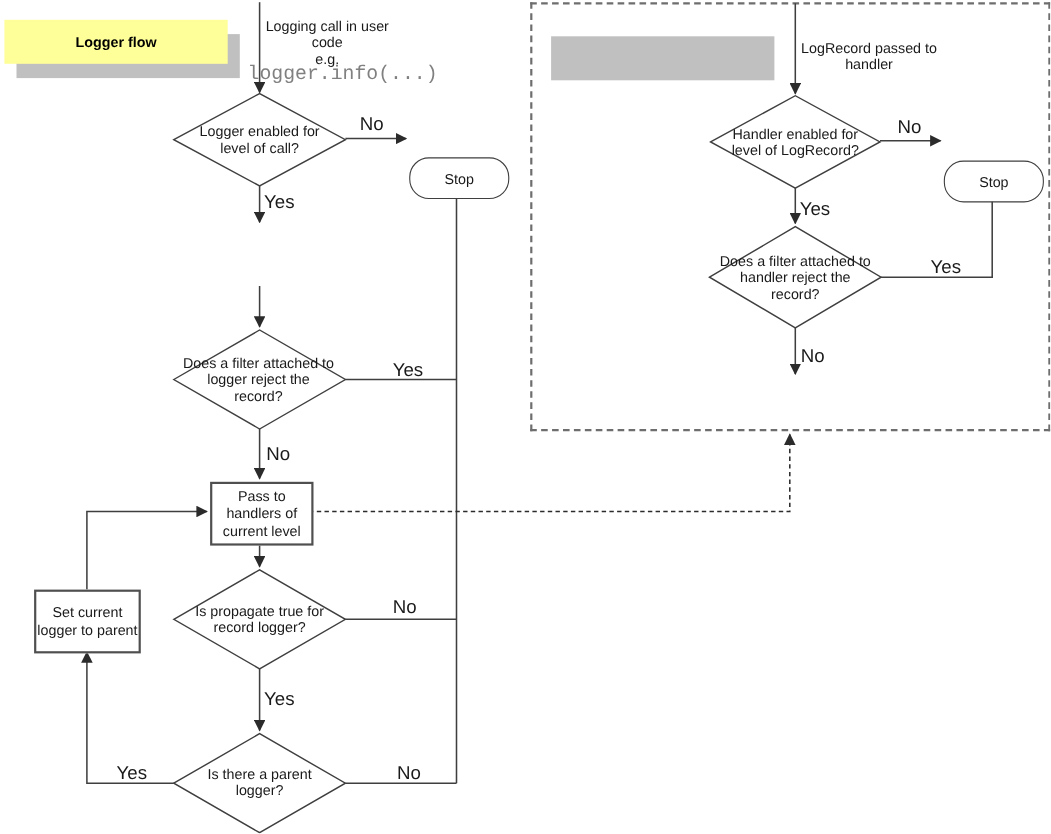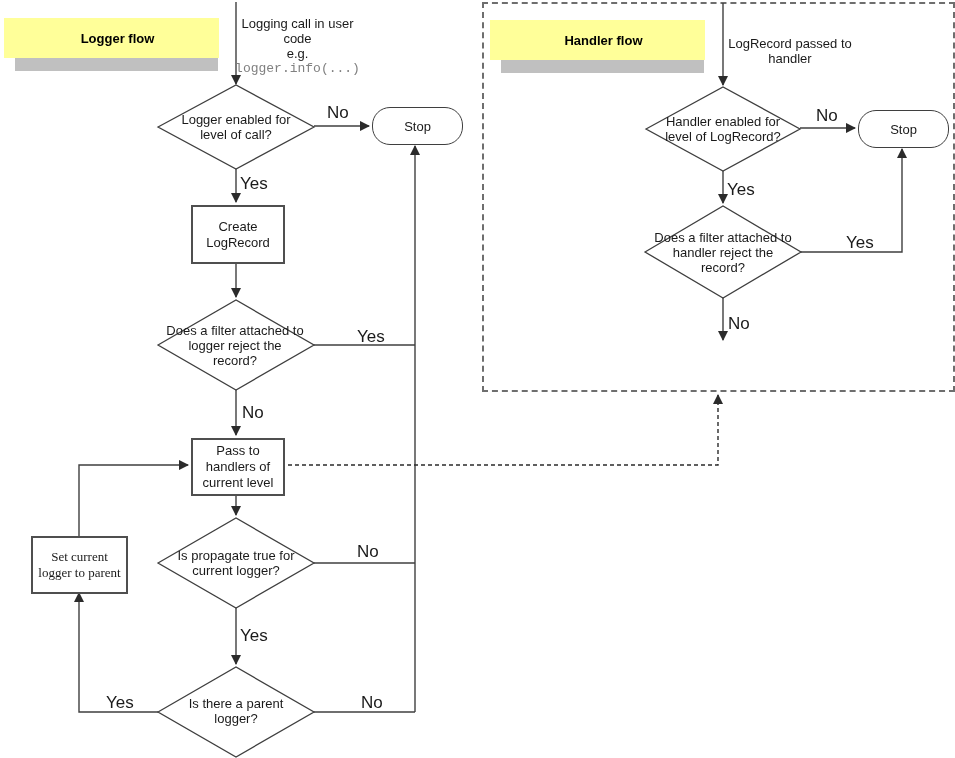--- a/index.html
+++ b/index.html
@@ -5,67 +5,65 @@
   html,body{margin:0;padding:0;background:#fff;}
   #stage{
     position:relative;width:955px;height:758px;background:#ffffff;
     font-family:"Liberation Sans",sans-serif;color:#1a1a1a;overflow:hidden;
   }
   .abs{position:absolute;}
   svg.wires{position:absolute;left:0;top:0;width:955px;height:758px;z-index:3;}
   .title-shadow{background:#c0c0c0;z-index:1;}
   .title-box{
     background:#ffff99;z-index:2;display:flex;align-items:center;justify-content:center;
-    font-weight:bold;font-size:13px;color:#000;padding-left:12px;
+    font-weight:bold;font-size:13px;color:#000;
   }
   .handler-frame{
     border:2px dashed #6e6e6e;z-index:0;background:transparent;
   }
   .proc-box{
     background:#fff;border:2px solid #4f4f4f;z-index:4;
     display:flex;align-items:center;justify-content:center;text-align:center;
     font-size:13px;line-height:16px;
   }
   .stadium{
     background:#fff;border:1.5px solid #3f3f3f;border-radius:18px;z-index:4;
     display:flex;align-items:center;justify-content:center;text-align:center;
     font-size:13px;
+    margin-top:36px;
   }
   .diamond-text{
     z-index:5;transform:translate(-50%,-50%);text-align:center;
     font-size:13px;line-height:15px;
   }
   .edge-label{
     z-index:5;font-size:17px;line-height:14px;background:transparent;
   }
   .entry-text{
     z-index:5;text-align:center;font-size:13px;line-height:15px;
   }
   .code-line{
-    font-family:"Liberation Mono",monospace;color:#808080;font-size:13px;
+    font-family:"Liberation Mono",monospace;color:#808080;font-size:18px;
   }
   .emit-text{font-size:12.4px;white-space:nowrap;}
-  .inner-wide{width:96px;font-family:Liberation Serif, serif;}
+  .inner-wide{width:96px;}
 </style>
 </head>
 <body>
 
 <div id="stage">
 
   <div class="abs handler-frame" style="left:482px;top:2px;width:469px;height:386px;"></div>
 
   <div class="abs title-shadow" style="left:15px;top:31px;width:203px;height:40px;"></div>
   <div class="abs title-box" style="left:4px;top:18px;width:203px;height:40px;">
     <span>Logger flow</span>
   </div>
 
   <div class="abs title-shadow" style="left:501px;top:33px;width:203px;height:40px;"></div>
-  <div class="abs title-box" style="left:490px;top:20px;width:203px;height:40px;">
-    <span>Handler flow</span>
-  </div>
 
   <svg class="wires">
     <defs>
       <marker id="arrow" viewBox="0 0 10 10" refX="9" refY="5" markerWidth="7.5" markerHeight="7.5" orient="auto-start-reverse">
         <path d="M0,0 L10,5 L0,10 z" fill="#2b2b2b"></path>
       </marker>
     </defs>
     <g stroke="#3f3f3f" stroke-width="1.4" fill="none">
 
       <path d="M236,2 V84" marker-end="url(#arrow)"></path>
@@ -107,28 +105,25 @@
     <div class="code-line">logger.info(...)</div>
   </div>
 
   <div class="abs entry-text" style="left:715px;top:36px;width:150px;">
     <div>LogRecord passed to</div>
     <div>handler</div>
   </div>
 
   <div class="abs diamond-text" style="left:236px;top:127px;width:125px;">Logger enabled for level of call?</div>
   <div class="abs diamond-text" style="left:235px;top:345px;width:138px;">Does a filter attached to logger reject the record?</div>
-  <div class="abs diamond-text" style="left:236px;top:563px;width:135px;">Is propagate true for current logger?</div>
+  <div class="abs diamond-text" style="left:236px;top:563px;width:135px;">Is propagate true for record logger?</div>
   <div class="abs diamond-text" style="left:236px;top:711px;width:115px;">Is there a parent logger?</div>
   <div class="abs diamond-text" style="left:723px;top:129px;width:140px;">Handler enabled for level of LogRecord?</div>
   <div class="abs diamond-text" style="left:723px;top:252px;width:138px;">Does a filter attached to handler reject the record?</div>
 
-  <div class="abs proc-box" style="left:191px;top:205px;width:90px;height:55px;">
-    <div style="width:80px;">Create LogRecord</div>
-  </div>
   <div class="abs proc-box" style="left:191px;top:438px;width:90px;height:54px;">
     <div style="width:88px;">Pass to handlers of current level</div>
   </div>
   <div class="abs proc-box" style="left:31px;top:536px;width:93px;height:54px;">
     <div class="inner-wide">Set current logger to parent</div>
   </div>
 
   <div class="abs stadium" style="left:372px;top:107px;width:89px;height:36px;">
     <span>Stop</span>
   </div>

